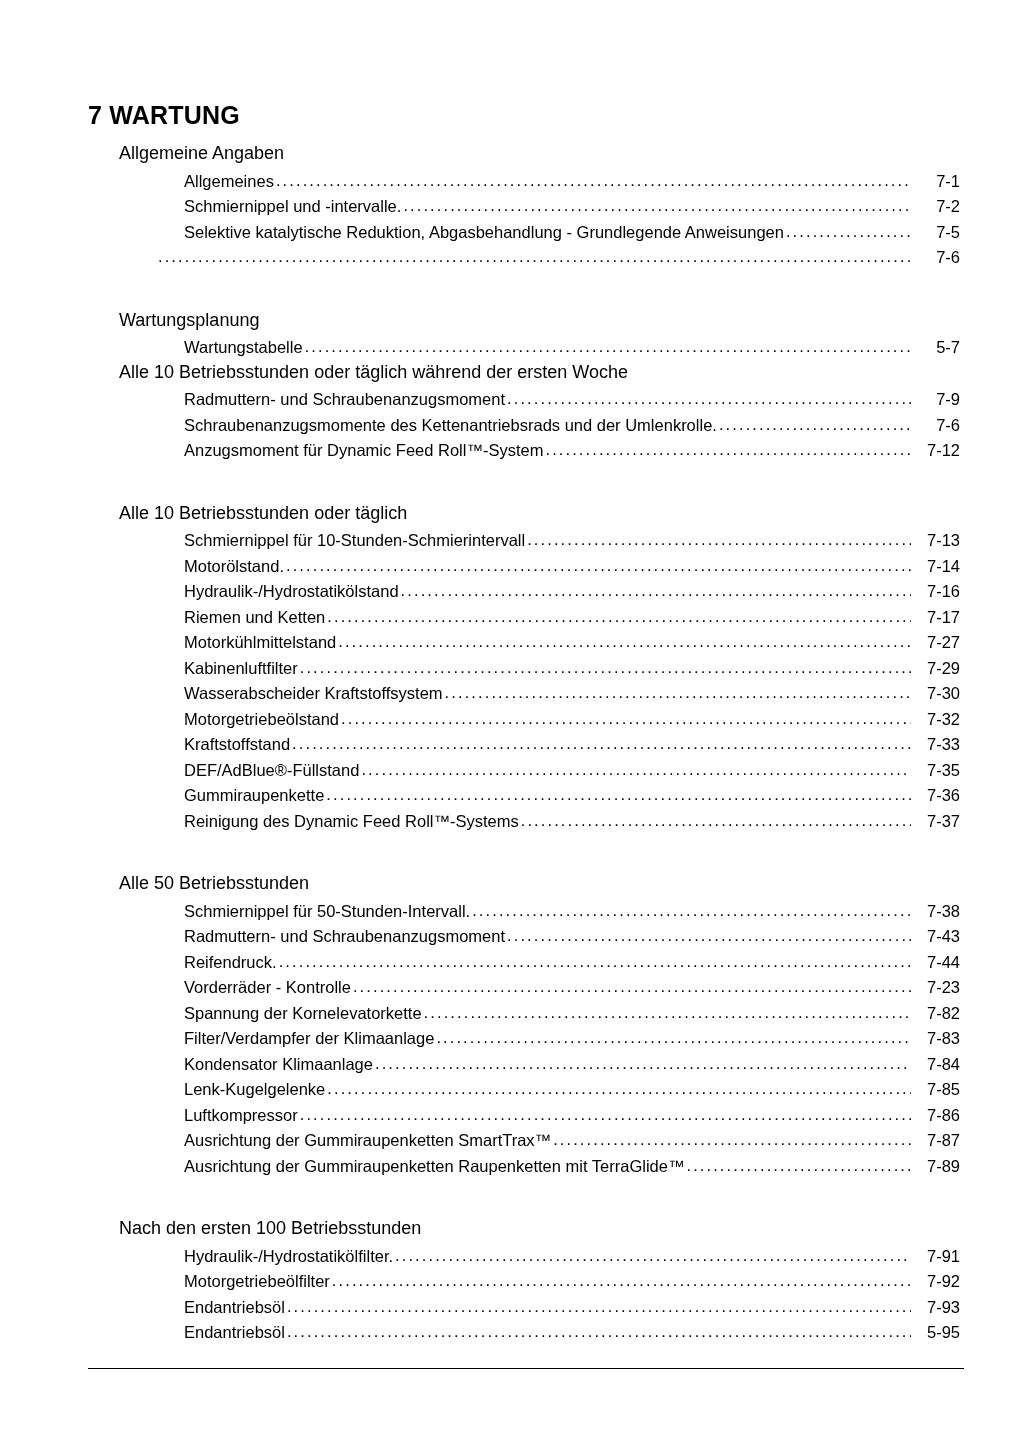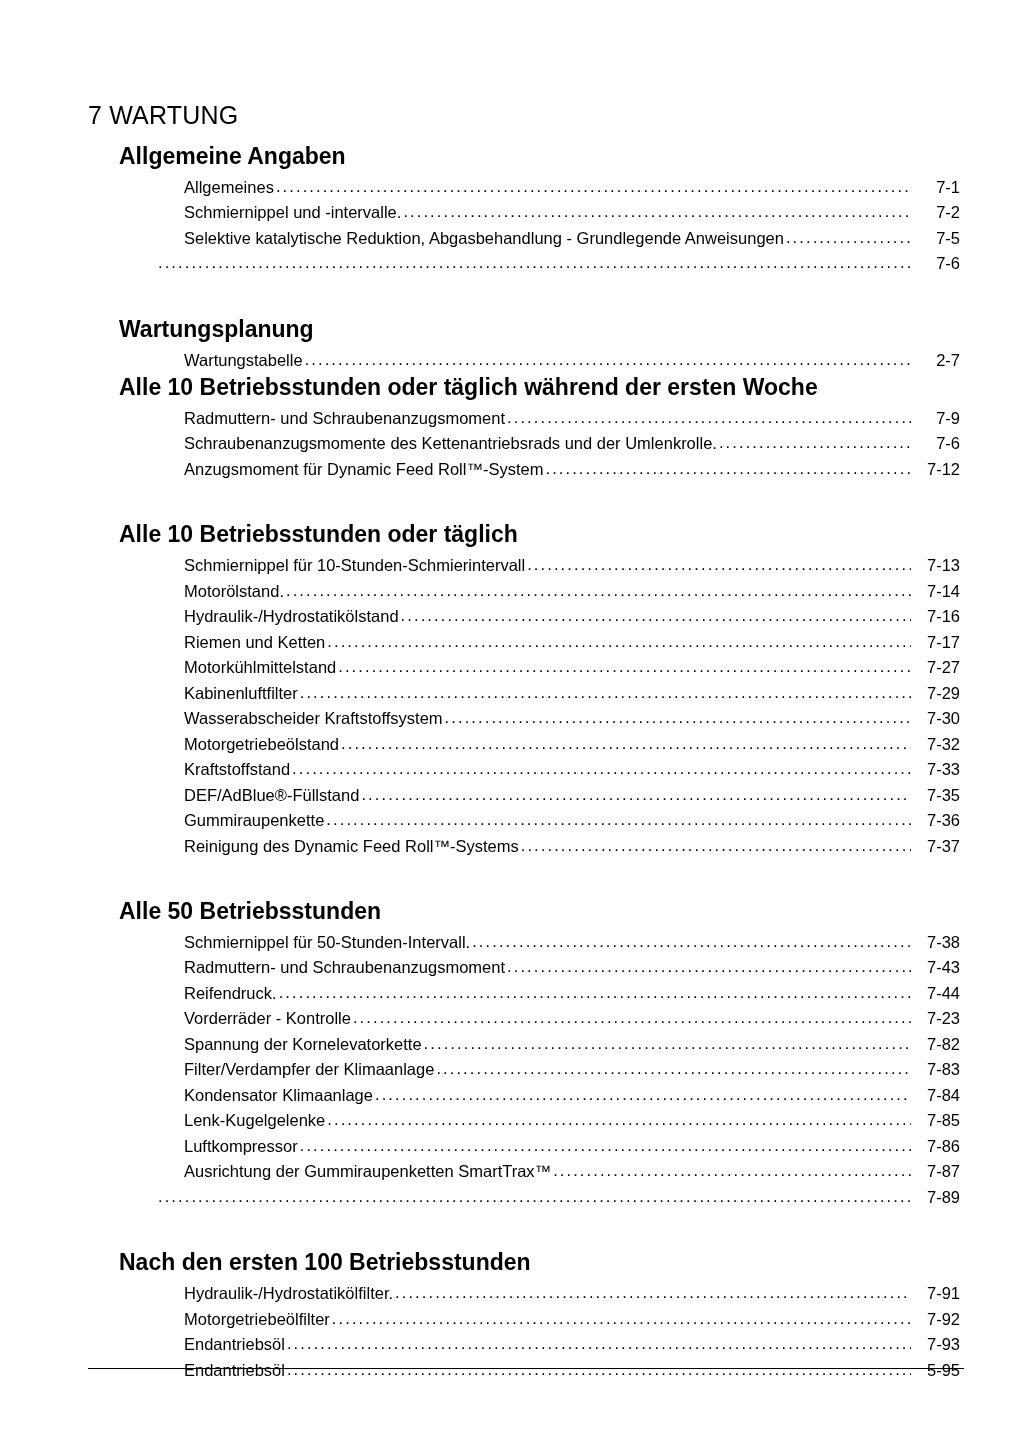--- a/index.html
+++ b/index.html
@@ -16,31 +16,31 @@
   }
   .page {
     position: relative;
     width: 1024px;
     height: 1447px;
     box-sizing: border-box;
     padding: 100px 60px 0 88px;
   }
   .chapter-title {
     font-size: 25px;
-    font-weight: normal;
+    font-weight: bold;
     letter-spacing: 0.2px;
     margin: 0 0 12px 0;
     line-height: 1.2;
   }
   .section {
     margin-bottom: 0;
   }
   .section-title {
-    font-size: 23px;
-    font-weight: bold;
+    font-size: 18px;
+    font-weight: normal;
     margin: 0 0 4px 0;
     padding-left: 31px;
     line-height: 1.25;
   }
   .section.gap {
     margin-top: 38px;
   }
   .entries {
     padding-left: 68px;
     padding-right: 4px;
@@ -110,21 +110,21 @@
       </div>
     </div>
   </div>
 
   <div class="section gap">
     <h2 class="section-title">Wartungsplanung</h2>
     <div class="entries">
       <div class="entry">
         <span class="label">Wartungstabelle</span>
         <span class="dots">.........................................................................................................................................</span>
-        <span class="page-num">2-7</span>
+        <span class="page-num">5-7</span>
       </div>
     </div>
   </div>
 
   <div class="section">
     <h2 class="section-title">Alle 10 Betriebsstunden oder täglich während der ersten Woche</h2>
     <div class="entries">
       <div class="entry">
         <span class="label">Radmuttern- und Schraubenanzugsmoment</span>
         <span class="dots">.........................................................................................................................................</span>
@@ -256,20 +256,21 @@
         <span class="label">Luftkompressor</span>
         <span class="dots">.........................................................................................................................................</span>
         <span class="page-num">7-86</span>
       </div>
       <div class="entry">
         <span class="label">Ausrichtung der Gummiraupenketten SmartTrax™</span>
         <span class="dots">.........................................................................................................................................</span>
         <span class="page-num">7-87</span>
       </div>
       <div class="entry">
+        <span class="label">Ausrichtung der Gummiraupenketten Raupenketten mit TerraGlide™</span>
         <span class="dots">.........................................................................................................................................</span>
         <span class="page-num">7-89</span>
       </div>
     </div>
   </div>
 
   <div class="section gap">
     <h2 class="section-title">Nach den ersten 100 Betriebsstunden</h2>
     <div class="entries">
       <div class="entry">

